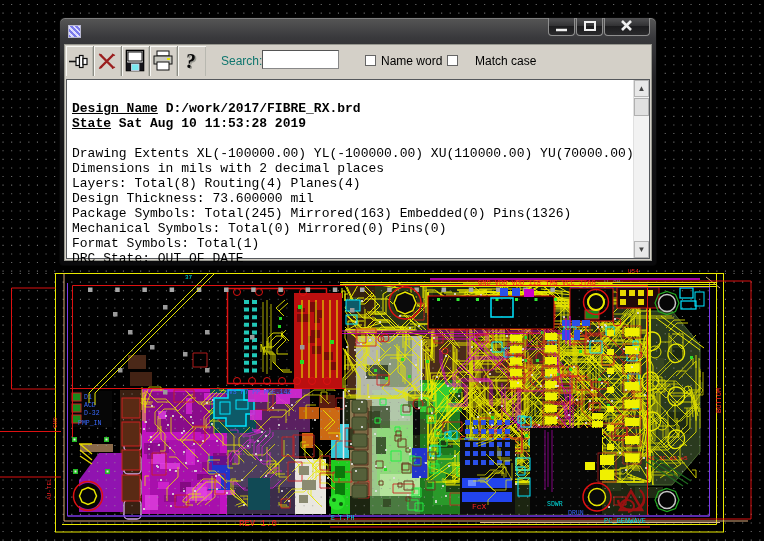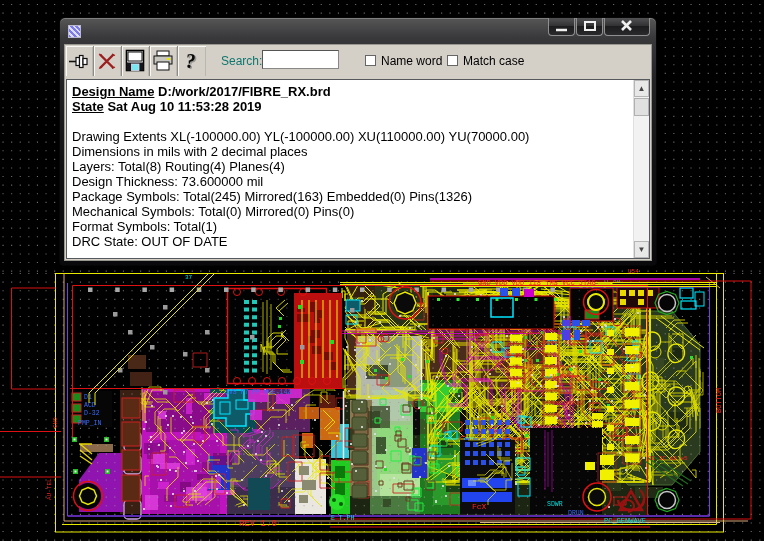--- a/index.html
+++ b/index.html
@@ -10,21 +10,21 @@
 .wbtn{position:absolute;top:0;height:18px;background:linear-gradient(#515153,#323234 45%,#1c1c1e 50%,#2a2a2c);border:1px solid #8f8f8f;border-top:none;border-radius:0 0 4px 4px}
 #bmin{right:81px;width:27px} #bmax{right:53px;width:27px} #bcls{right:6px;width:46px}
 #client{position:absolute;left:4px;right:4px;top:26px;bottom:4px;background:#d4d0c8;border:1px solid #97978f}
 #toolbar{position:absolute;left:0;right:0;top:0;height:33px;background:#d4d0c8}
 .tbtn{position:absolute;top:1px;width:28px;height:30px;border-right:1px solid #8c8c84;box-shadow:inset 1px 1px 0 #f8f8f4,inset -1px 0 0 #b8b8b0}
 #search{position:absolute;left:156px;top:9px;font-size:12px;color:#0f766e}
 #sinput{position:absolute;left:197px;top:5px;width:77px;height:19px;background:#fff;border:1px solid #888;border-top-color:#555;border-left-color:#555}
 .cb{position:absolute;top:10px;width:11px;height:11px;background:#fff;border:1px solid #666}
 .cblab{position:absolute;top:9px;font-size:12px;color:#000}
 #tarea{position:absolute;left:1px;right:1px;top:34px;bottom:1px;background:#fff;border:1px solid #55585c}
-#mono{position:absolute;left:5px;top:4px;font-family:Liberation Sans, sans-serif;font-size:13px;line-height:15px;color:#000;white-space:pre}
+#mono{position:absolute;left:5px;top:21px;font-family:Liberation Mono, monospace;font-size:13px;line-height:15px;color:#000;white-space:pre}
 #sbar{position:absolute;top:0;right:0;width:16px;height:100%;background:#f2f2f2;border-left:1px solid #e0e0e0}
 .sb{position:absolute;left:0;width:15px;height:17px;background:#e8e8e8;border:1px solid #b5b5b5;color:#444;font-size:8px;text-align:center;line-height:15px}
 #sup{top:0} #sdn{bottom:0}
 #sthumb{position:absolute;left:0;top:18px;width:15px;height:18px;background:#e0e0e0;border:1px solid #b0b0b0}
 </style></head><body>
 <svg width="764" height="541" style="position:absolute;left:0;top:0">
     <rect width="764" height="541" fill="#000000"></rect>
     <rect x="343" y="283" width="305" height="232" fill="#1c2511"></rect>
     <rect x="345" y="287" width="88" height="45" fill="#34200f"></rect>
     <rect x="345" y="328" width="215" height="68" fill="#4a2c1a"></rect>
@@ -378,21 +378,21 @@
           </svg></div>
     <div class="tbtn" style="left:113px;border-right:none"><svg width="26" height="30">
             <text x="9" y="23" font-family="Liberation Serif,serif" font-size="20" font-weight="bold" font-style="italic" fill="#9a9a92">?</text>
             <text x="7.5" y="22" font-family="Liberation Serif,serif" font-size="20" font-weight="bold" font-style="italic" fill="#0a0a0a">?</text>
           </svg></div>
     <div id="search">Search:</div>
     <div id="sinput"></div>
     <div class="cb" style="left:300px"></div>
         <div class="cblab" style="left:316px">Name word</div>
     <div class="cb" style="left:382px"></div>
-        <div class="cblab" style="left:398px">Match case</div>
+        <div class="cblab" style="left:410px">Match case</div>
   </div>
   <div id="tarea">
    <div id="mono"><b><u>Design Name</u> D:/work/2017/FIBRE_RX.brd
 <u>State</u> Sat Aug 10 11:53:28 2019
 </b>
 Drawing Extents XL(-100000.00) YL(-100000.00) XU(110000.00) YU(70000.00)
 Dimensions in mils with 2 decimal places
 Layers: Total(8) Routing(4) Planes(4)
 Design Thickness: 73.600000 mil
 Package Symbols: Total(245) Mirrored(163) Embedded(0) Pins(1326)

